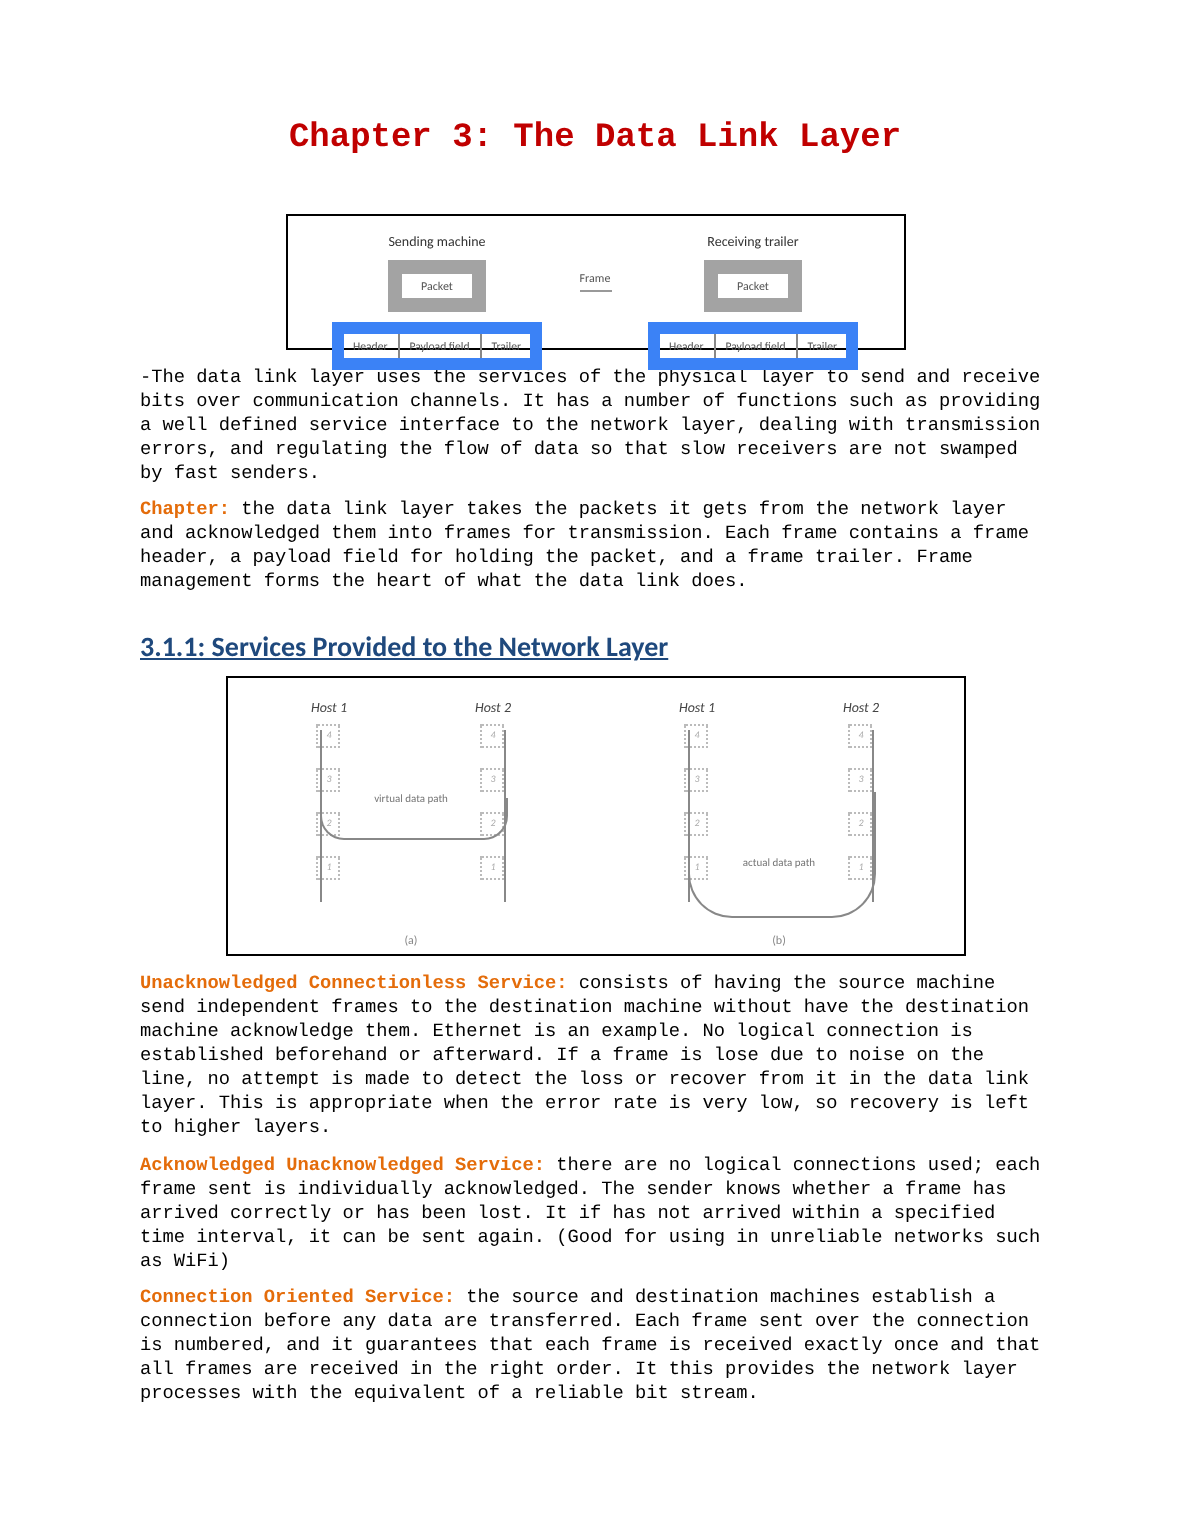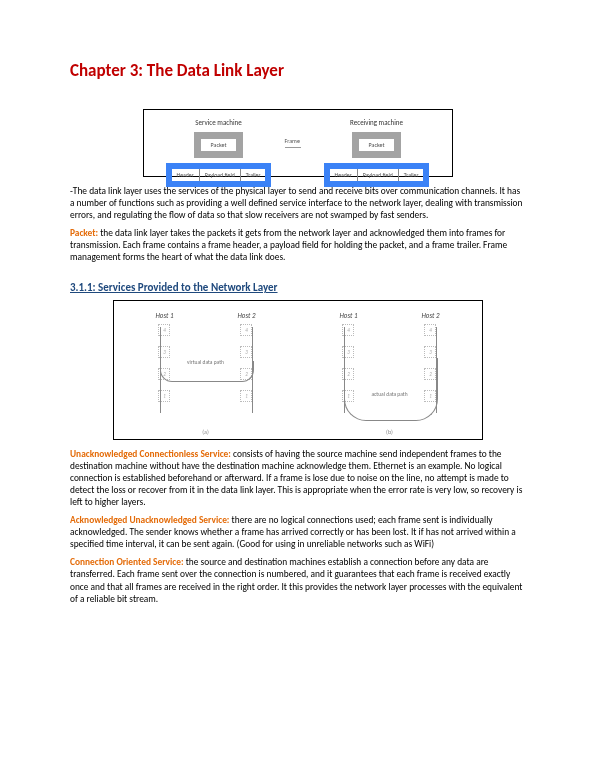--- a/index.html
+++ b/index.html
@@ -10,36 +10,37 @@
     font-size: 9.4px;
     color: #000;
     width: 595px;
     height: 770px;
     overflow: hidden;
   }
   .page {
     padding: 60px 70px 40px 70px;
   }
   .chapter-title {
-    text-align: left;
+    text-align: center;
     color: #c00000;
     font-weight: bold;
     font-size: 17px;
     margin-bottom: 28px;
+    font-family: Liberation Mono, monospace;
   }
   .section-title {
     color: #c00000;
     font-weight: bold;
     font-size: 13px;
     margin-bottom: 6px;
   }
   .subsection-title {
     color: #1f497d;
     font-weight: bold;
-    font-size: 11px;
+    font-size: 14px;
     text-decoration: underline;
     margin: 18px 0 6px 0;
   }
   .figure {
     border: 1px solid #000;
     margin: 4px auto 8px auto;
     background: #fff;
     position: relative;
     box-sizing: border-box;
   }
@@ -74,33 +75,35 @@
     border-right: 1px solid #888;
     padding: 2px 5px;
     font-size: 5.8px;
     color: #555;
     white-space: nowrap;
   }
   .framerow div:last-child { border-right: none; }
   .arrowmid {
     display: flex;
     flex-direction: column;
+    align-items: center;
     justify-content: center;
     font-size: 6px;
     color: #555;
     flex: 0 0 26px;
   }
   .arrowmid .line {
     width: 16px;
     border-top: 1px solid #999;
     margin: 2px 0;
   }
   .para {
     line-height: 1.28;
     margin-bottom: 6px;
+    font-family: Liberation Mono, monospace;
   }
   .orange-term {
     color: #e46c0a;
     font-weight: bold;
   }
   .figure2 {
     width: 370px;
     height: 140px;
     display: flex;
   }
@@ -170,47 +173,47 @@
 </head>
 <body>
 
 <div class="page">
 
   <div class="chapter-title">Chapter 3: The Data Link Layer</div>
 
 
   <div class="figure figure1">
     <div class="machine">
-      <div class="machine-label">Service machine</div>
+      <div class="machine-label">Sending machine</div>
       <div class="pktbox">Packet</div>
       <div class="framerow">
         <div>Header</div>
         <div>Payload field</div>
         <div>Trailer</div>
       </div>
     </div>
     <div class="arrowmid">
       <div>Frame</div>
       <div class="line"></div>
     </div>
     <div class="machine">
-      <div class="machine-label">Receiving machine</div>
+      <div class="machine-label">Receiving trailer</div>
       <div class="pktbox">Packet</div>
       <div class="framerow">
         <div>Header</div>
         <div>Payload field</div>
         <div>Trailer</div>
       </div>
     </div>
   </div>
 
   <div class="para">-The data link layer uses the services of the physical layer to send and receive bits over communication channels. It has a number of functions such as providing a well defined service interface to the network layer, dealing with transmission errors, and regulating the flow of data so that slow receivers are not swamped by fast senders.</div>
 
   <div class="para">
-    <span class="orange-term">Packet:</span><span> the data link layer takes the packets it gets from the network layer and acknowledged them into frames for transmission. Each frame contains a frame header, a payload field for holding the packet, and a frame trailer. Frame management forms the heart of what the data link does.</span>
+    <span class="orange-term">Chapter:</span><span> the data link layer takes the packets it gets from the network layer and acknowledged them into frames for transmission. Each frame contains a frame header, a payload field for holding the packet, and a frame trailer. Frame management forms the heart of what the data link does.</span>
   </div>
 
   <div class="subsection-title">3.1.1: Services Provided to the Network Layer</div>
 
   <div class="figure figure2">
     <div class="half">
       <div class="hostcol">
         <div class="hlabel">Host 1</div>
         <div class="stack">
           <div class="layerbox">4</div>

